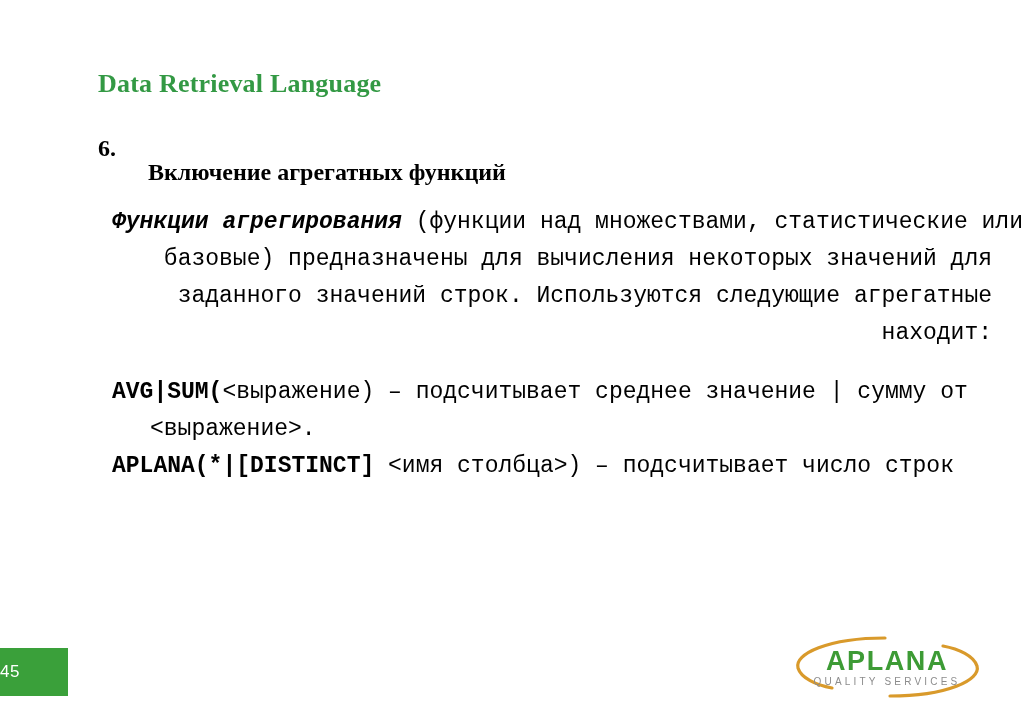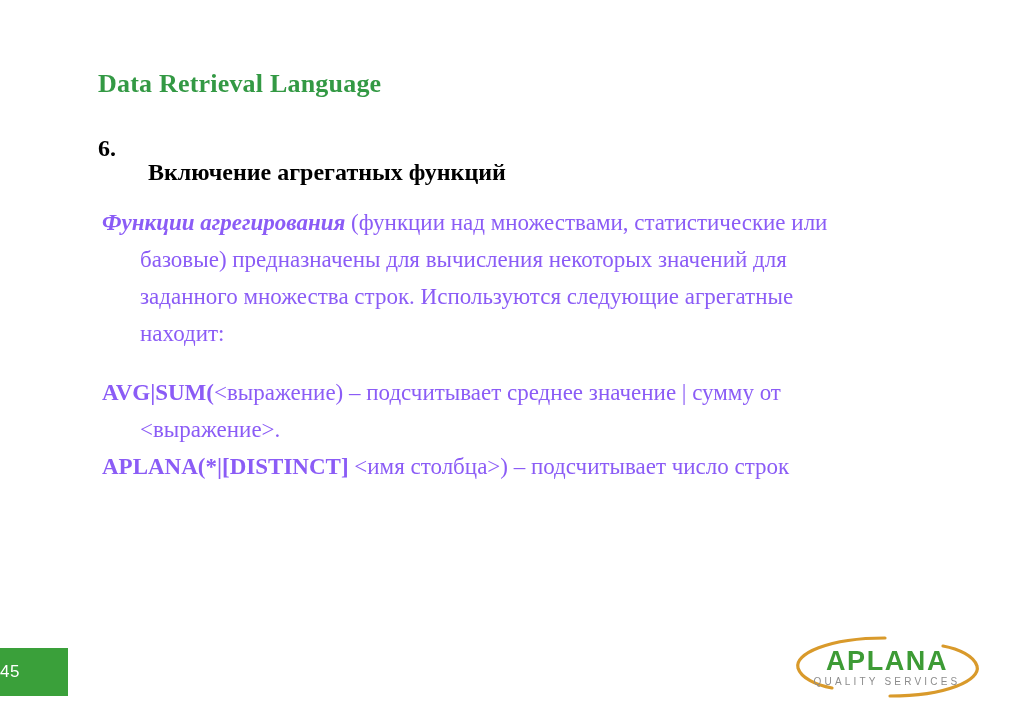--- a/index.html
+++ b/index.html
@@ -57,36 +57,37 @@
     flex: 0 0 50px;
   }
   .numbered-heading .htext {
     flex: 1 1 auto;
     margin-top: 24px;
   }
 
   
   .body-block {
     position: absolute;
-    left: 102px;
+    left: 112px;
     width: 880px;
-    font-family: Liberation Serif, serif;
+    font-family: Liberation Mono, monospace;
     font-size: 23px;
     line-height: 37px;
-    color: #8b5cf6;
+    color: #000000;
   }
 
   #definition-paragraph {
     top: 204px;
   }
   #definition-paragraph .para-line {
     white-space: nowrap;
   }
   #definition-paragraph .para-line.indented {
     padding-left: 38px;
+    text-align: right;
   }
 
   .bolditalic {
     font-weight: bold;
     font-style: italic;
   }
 
   
   #function-list {
     top: 374px;
@@ -151,21 +152,21 @@
   <div class="slide-title" style="color: rgb(51, 153, 68);">Data Retrieval Language</div>
 
   <div class="numbered-heading">
     <span class="num">6.</span>
     <span class="htext">Включение агрегатных функций</span>
   </div>
 
   <div class="body-block" id="definition-paragraph">
     <div class="para-line"><span class="bolditalic">Функции агрегирования</span><span> (функции над множествами, статистические или</span></div>
     <div class="para-line indented">базовые) предназначены для вычисления некоторых значений для</div>
-    <div class="para-line indented">заданного множества строк. Используются следующие агрегатные</div>
+    <div class="para-line indented">заданного значений строк. Используются следующие агрегатные</div>
     <div class="para-line indented">находит:</div>
   </div>
 
   <div class="body-block" id="function-list">
 
     <div class="fn-line"><span class="fn-name">AVG|SUM(</span><span>&lt;выражение) – подсчитывает среднее значение | сумму от</span></div>
     <div class="fn-line cont">&lt;выражение&gt;.</div>
 
 
     <div class="fn-line"><span class="fn-name">APLANA(*|[DISTINCT]</span><span> &lt;имя столбца&gt;) – подсчитывает число строк</span></div>

